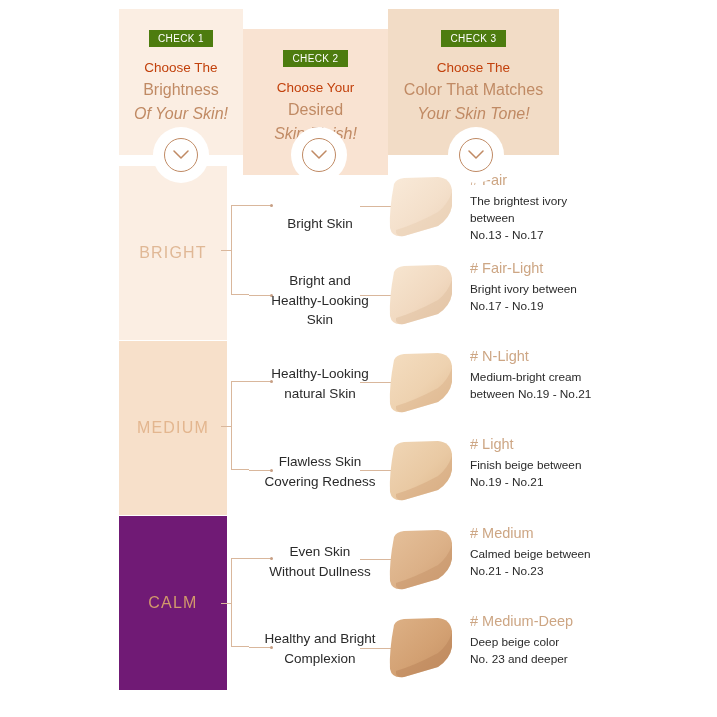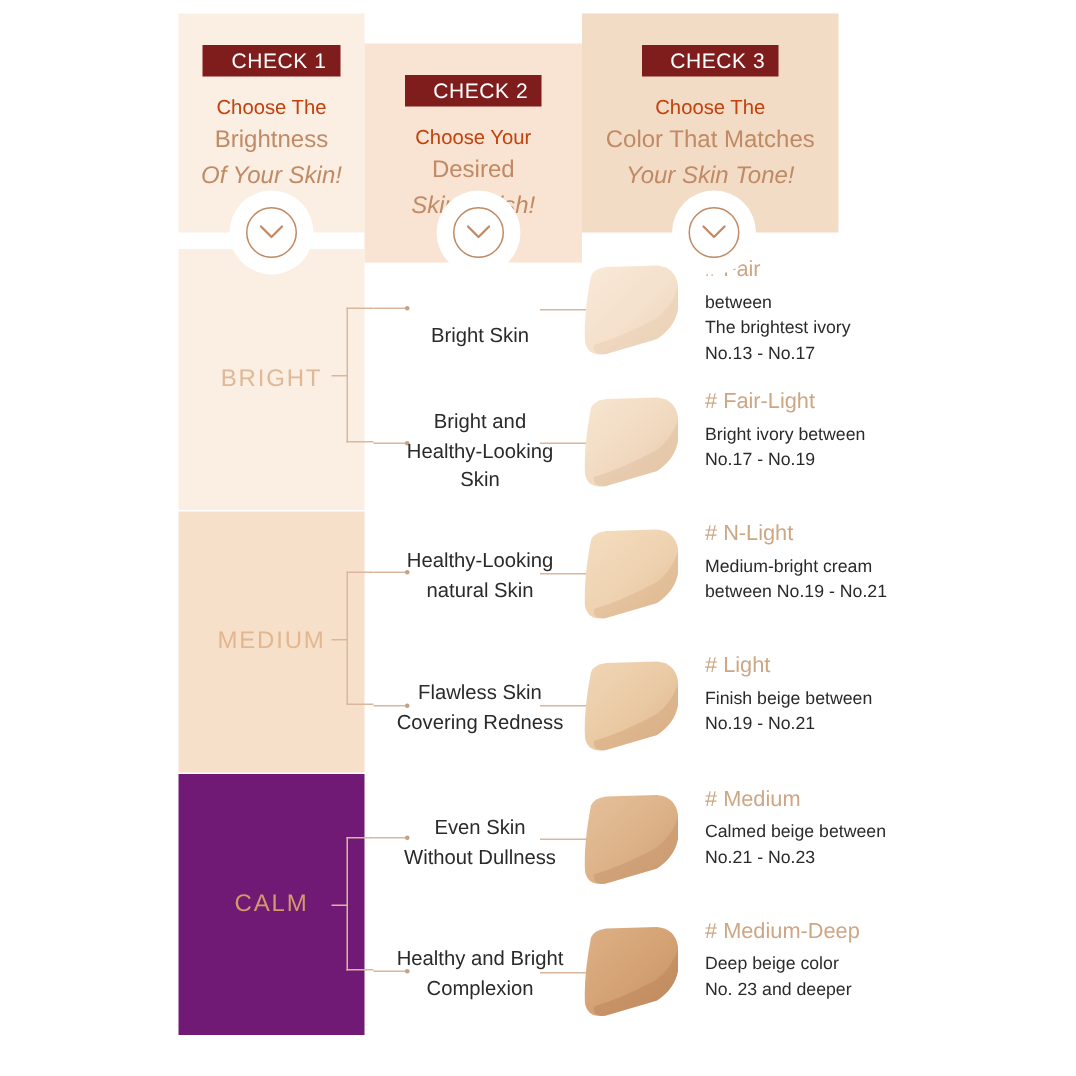--- a/index.html
+++ b/index.html
@@ -29,25 +29,25 @@
     flex-direction: column;
     align-items: center;
     padding-top: 21px;
   }
   .hcol.c1 { width: 124px; background: #fbeee3; }
   .hcol.c2 { width: 145px; background: #f9e3d2; margin-top: 20px; }
   .hcol.c3 { width: 171px; background: #f2dcc6; }
 
   .check-badge {
     display: inline-block;
-    background: #7f1d1d;
+    background: #4d7c0f;
     color: #ffffff;
-    font-size: 14px;
+    font-size: 10px;
     letter-spacing: 0.4px;
-    padding: 3px 9px 3px 19px;
+    padding: 3px 9px 3px 9px;
     line-height: 1.1;
     white-space: nowrap;
   }
   .hcol-lines {
     margin-top: 11px;
     text-align: center;
     line-height: 1.48;
   }
   .hl-dark { color: #c2410c; font-size: 13.5px; }
   .hl-accent { color: #c08a64; font-size: 16px; }
@@ -67,21 +67,21 @@
     border: 1.4px solid #c08a64;
     border-radius: 50%;
     display: flex; align-items: center; justify-content: center;
   }
   .chev-circle svg { display: block; }
 
   
   .bright-panel {
     position: absolute;
     left: 119px;
-    width: 124px;
+    width: 108px;
     display: flex;
     align-items: center;
     justify-content: center;
   }
   .bright-panel span {
     font-size: 16px;
     letter-spacing: 1.2px;
     color: #e0b896;
   }
   .bp-1 { top: 166px; height: 174px; background: #fbeee3; }
@@ -283,22 +283,22 @@
             <stop offset="100%" stop-color="#ecd3ba"></stop>
           </linearGradient>
         </defs>
         <path d="M8 14 Q10 9 18 8 L52 7 Q64 8 66 20 L66 36 Q64 48 52 56 L18 66 Q6 68 4 58 Q3 40 8 14 Z" fill="url(#gFair)"></path>
         <path d="M10 60 Q30 54 52 42 Q62 34 66 22 L66 36 Q64 48 52 56 L18 66 Q9 67 10 60 Z" fill="#e9cfb4" opacity="0.55"></path>
       </svg>
     </div>
     <div class="shade-text">
       <div class="shade-name"># Fair</div>
       <div class="shade-desc">
+        <div>The brightest ivory</div>
         <div>between</div>
-        <div>The brightest ivory</div>
         <div>No.13 - No.17</div>
       </div>
     </div>
   </div>
 
   <div class="shade-row" style="top:258px;">
     <div class="swatch">
       <svg width="78" height="74" viewBox="0 0 78 74">
         <defs>
           <linearGradient id="gFairLight" x1="0" y1="0" x2="1" y2="1">

